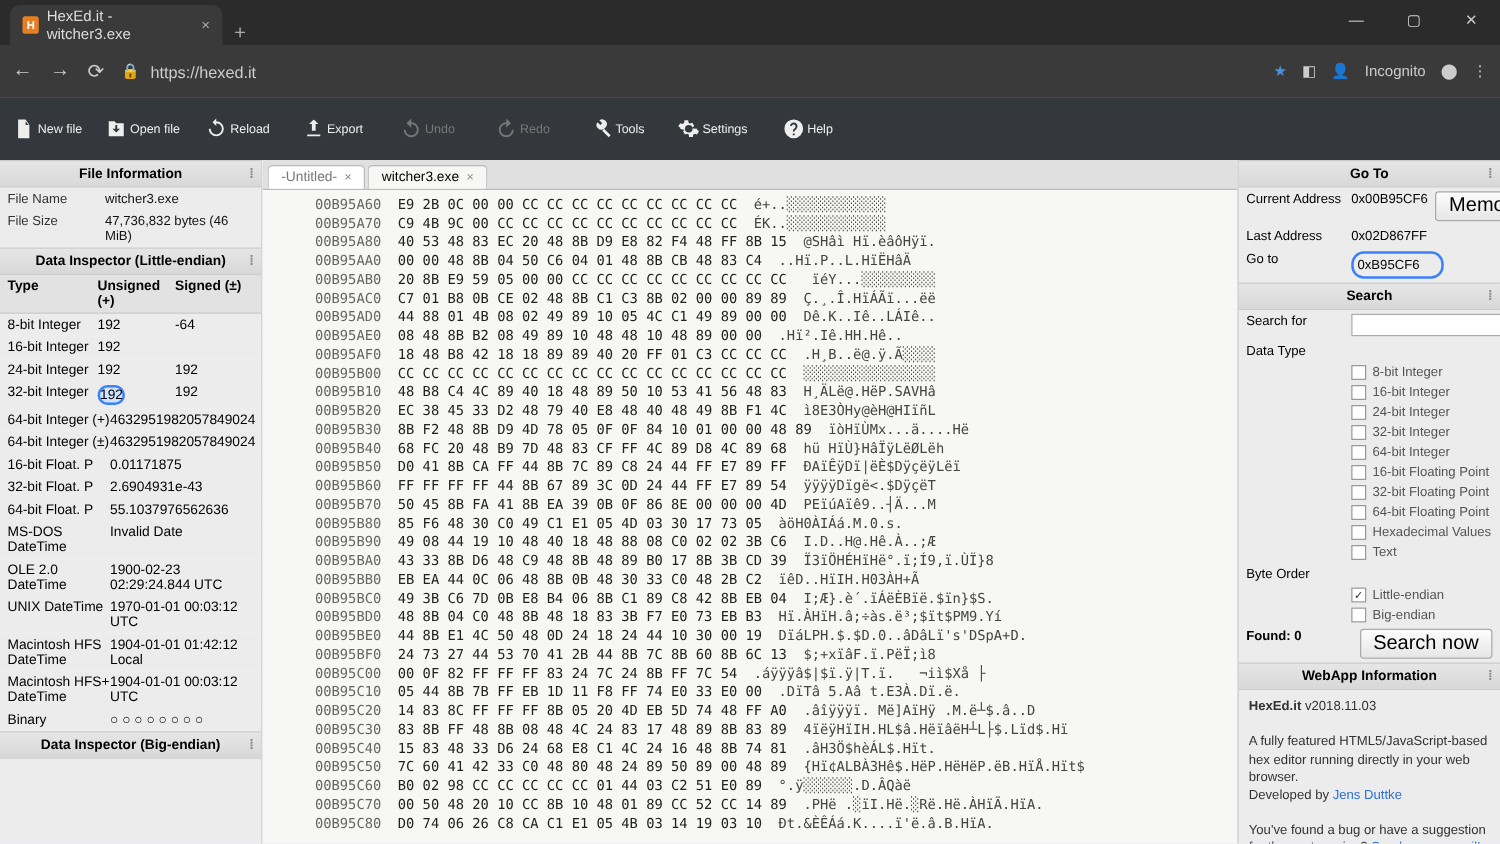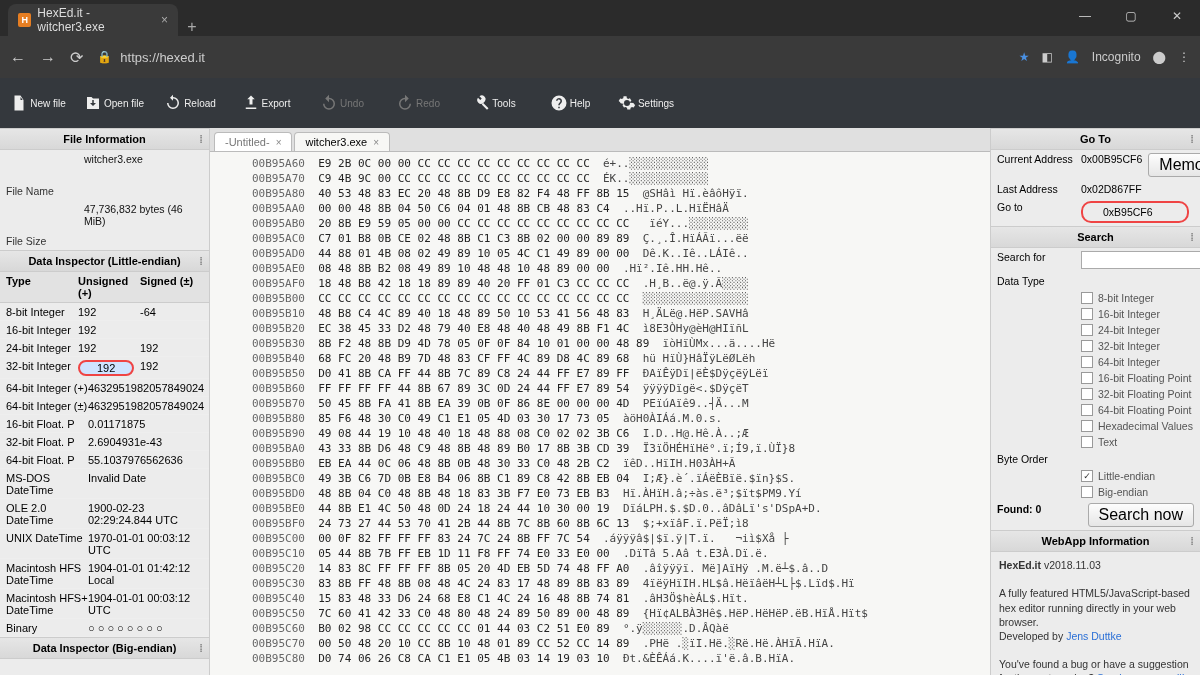--- a/index.html
+++ b/index.html
@@ -30,30 +30,30 @@
   
   .app-body { display: flex; height: calc(675px - 78px - 50px); background: #f2f2f2; }
   .left-panel { width: 210px; background: #ececec; border-right: 1px solid #ccc; overflow:hidden; }
   .hex-panel { flex: 1; background: #f7f7f5; overflow:hidden; display:flex; flex-direction:column; }
   .right-panel { width: 210px; background: #ececec; border-left: 1px solid #ccc; overflow:hidden; }
   
   .panel-header { background: linear-gradient(#e6e6e6,#d8d8d8); font-weight: bold; padding: 4px 6px; border-top:1px solid #ccc; border-bottom:1px solid #ccc; text-align:center; position:relative; font-size:11px; }
   .panel-header::after { content:"⁞"; position:absolute; right:6px; color:#888; }
   
   .kv-row { display:flex; padding: 3px 6px; font-size:10.5px; }
-  .kv-row .k { flex: 0 0 78px; color:#333;margin-top:32px; }
+  .kv-row .k { flex: 0 0 78px; color:#333; }
   .kv-row .v { flex: 1; color:#111; }
   .di-head { display:flex; padding:3px 6px; background:#e2e2e2; font-weight:bold; border-bottom:1px solid #ccc; }
   .di-head div:nth-child(1){ flex:0 0 72px;} .di-head div:nth-child(2){flex:0 0 62px;} .di-head div:nth-child(3){flex:1;}
   .di-row { display:flex; padding:2.5px 6px; border-bottom:1px solid #eee; }
   .di-row div:nth-child(1){ flex:0 0 72px;} .di-row div:nth-child(2){flex:0 0 62px;} .di-row div:nth-child(3){flex:1;}
   .di-wide { display:flex; padding:2.5px 6px; border-bottom:1px solid #eee;}
   .di-wide div:nth-child(1){ flex:0 0 82px;} .di-wide div:nth-child(2){flex:1;}
   
-  .circled { border:2px solid #ef4444; border-radius:10px; padding:0 17px; display:inline-block; }
+  .circled { border:2px solid #3b82f6; border-radius:10px; padding:0 0; display:inline-block; }
   
   
   .tab-strip { height:24px; background:#e0e0e0; display:flex; align-items:flex-end; border-bottom:1px solid #bbb; padding-left:4px; }
   .file-tab { background:#f7f7f5; border:1px solid #bbb; border-bottom:none; padding:3px 10px; font-size:11px; border-radius:4px 4px 0 0; margin-right:2px; display:flex; gap:6px; align-items:center;}
   .file-tab.inactive { background:#ffffff; color:#777; }
   .file-tab .x{ color:#888; font-size:10px; }
   
   .hex-scroll { flex:1; overflow:hidden; padding:4px 6px; font-family: "Consolas","Menlo",monospace; font-size:11px; line-height:15px; color:#222; }
   .hex-line { white-space: pre; }
   .hex-line .addr { color:#666;margin-left:36px; }
@@ -143,29 +143,29 @@
       <span>Redo</span>
     </div>
   <div class="tool-btn">
       <svg viewBox="0 0 24 24">
         <path d="M22 19l-7-7 2-2a5 5 0 0 0-7-7l3 3-2 2-3-3a5 5 0 0 0 7 7l-2 2 7 7 2-2z"></path>
       </svg>
       <span>Tools</span>
     </div>
   <div class="tool-btn">
       <svg viewBox="0 0 24 24">
+        <path d="M12 8a4 4 0 1 0 0 8 4 4 0 0 0 0-8zm9 4a7 7 0 0 1-.1 1l2 1.6-2 3.4-2.4-.8a7 7 0 0 1-1.7 1l-.4 2.5h-4l-.4-2.5a7 7 0 0 1-1.7-1l-2.4.8-2-3.4 2-1.6A7 7 0 0 1 3 12l-.1-1-2-1.6 2-3.4 2.4.8a7 7 0 0 1 1.7-1L7.4 3h4l.4 2.5a7 7 0 0 1 1.7 1l2.4-.8 2 3.4-2 1.6.1 1z"></path>
+      </svg>
+      <span>Settings</span>
+    </div>
+  <div class="tool-btn">
+      <svg viewBox="0 0 24 24">
         <path d="M12 2a10 10 0 1 0 0 20 10 10 0 0 0 0-20zm1 17h-2v-2h2v2zm2-7l-1 1c-.8.8-1 1.3-1 2h-2c0-1.3.5-2.2 1.3-3l1.2-1.2A2 2 0 1 0 10 9H8a4 4 0 1 1 7 3z"></path>
       </svg>
       <span>Help</span>
-    </div>
-  <div class="tool-btn">
-      <svg viewBox="0 0 24 24">
-        <path d="M12 8a4 4 0 1 0 0 8 4 4 0 0 0 0-8zm9 4a7 7 0 0 1-.1 1l2 1.6-2 3.4-2.4-.8a7 7 0 0 1-1.7 1l-.4 2.5h-4l-.4-2.5a7 7 0 0 1-1.7-1l-2.4.8-2-3.4 2-1.6A7 7 0 0 1 3 12l-.1-1-2-1.6 2-3.4 2.4.8a7 7 0 0 1 1.7-1L7.4 3h4l.4 2.5a7 7 0 0 1 1.7 1l2.4-.8 2 3.4-2 1.6.1 1z"></path>
-      </svg>
-      <span>Settings</span>
     </div>
 </div>
 
 <div class="app-body">
 
   <div class="left-panel">
     <div class="panel-header">File Information</div>
     <div class="kv-row">
         <div class="k">File Name</div>
         <div class="v">witcher3.exe</div>

